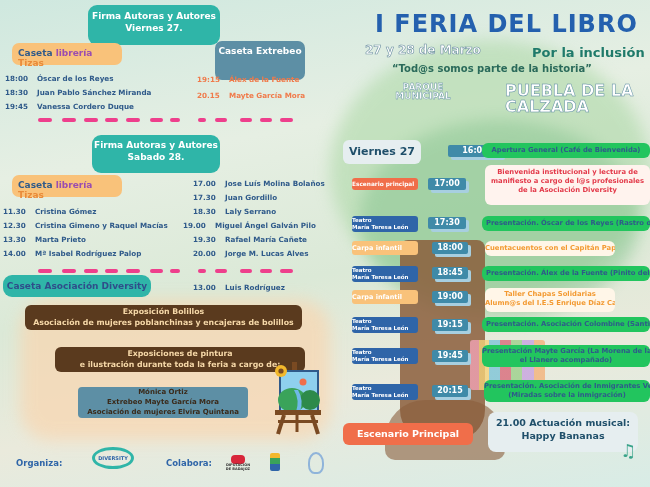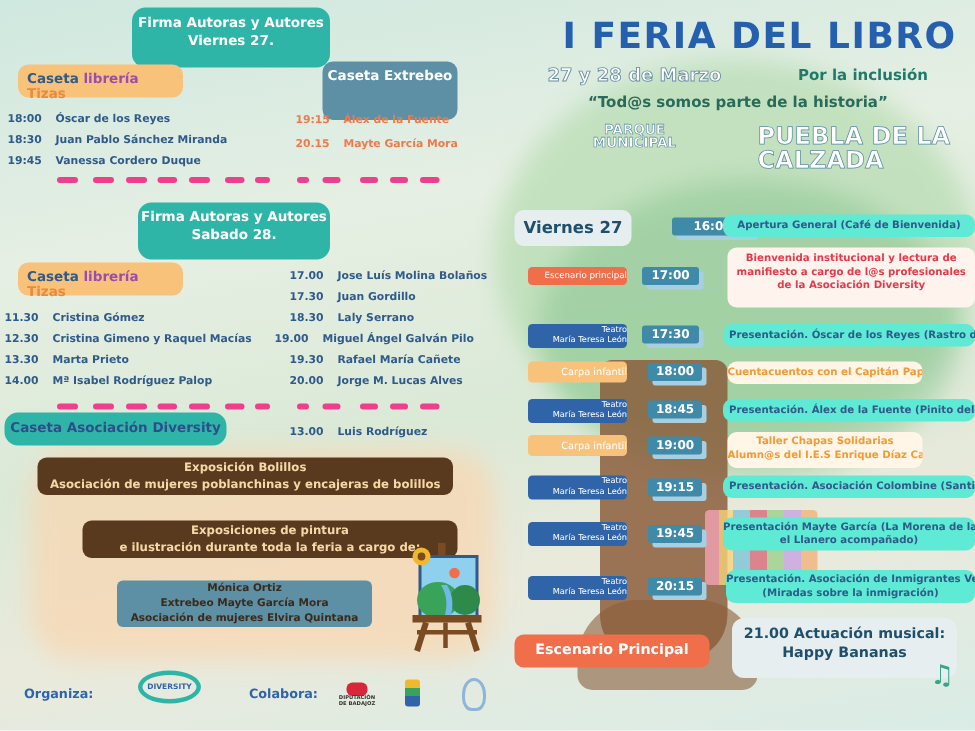--- a/index.html
+++ b/index.html
@@ -13,26 +13,26 @@
 .orange-pill .hl{color:#9a4db0}
 .orange-pill .hl2{color:#e98b3a}
 .grey-pill{background:#5d8fa5;color:#fff;border-radius:7px;font-weight:bold}
 .row{position:absolute;font-size:7.2px;font-weight:bold;color:#2f5a8a;white-space:nowrap}
 .row .t{display:inline-block;width:32px;color:#2f5a8a}
 .row.orange,.row.orange .t{color:#f07a4a}
 .dash{position:absolute;height:4px;border-radius:3px;background:#ee3f8c}
 .brown{background:#5a3a1e;color:#f6d8a8;border-radius:6px;font-weight:bold;text-align:center;font-size:7.8px;line-height:1.45;padding:1px 6px}
 .blue-box{background:#5d8fa5;color:#3a2a1a;font-weight:bold;font-size:7px;text-align:center;line-height:1.4;border-radius:4px;padding:1px 8px}
 .title{font-weight:bold;color:#2460ae;font-size:24px;letter-spacing:1px;white-space:nowrap}
-.venue{background:#e5eef1;color:#2f5a8a;font-size:7px;text-align:right;line-height:1.25;border-radius:3px;font-weight:normal}
+.venue{background:#e5eef1;color:#2f5a8a;font-size:7px;text-align:left;line-height:1.25;border-radius:3px;font-weight:bold}
 .venue.teatro{background:#2f65a8;color:#fff}
 .venue.carpa{background:#f9c27a;color:#fff}
 .venue.esc{background:#f06e4a;color:#fff}
 .time{background:#3f8aa8;color:#fff;font-size:8px;font-weight:bold;text-align:center;border-radius:2px;box-shadow:3px 3px 0 #a7cfe0}
-.desc{background:#5eead4;color:#2f5a8a;font-size:6.8px;font-weight:bold;border-radius:6px;text-align:center;line-height:1.35;white-space:nowrap;overflow:hidden}
+.desc{background:#22c55e;color:#2f5a8a;font-size:6.8px;font-weight:bold;border-radius:6px;text-align:center;line-height:1.35;white-space:nowrap;overflow:hidden}
 .desc.red{background:#fff3ee;color:#e33a4a}
 .desc.orange{background:#fff6e8;color:#f39a32}
 .tree-trunk{position:absolute;background:#8b5e3c;opacity:.85}
 </style>
 </head>
 <body>
 
 <div class="bg-blob" style="left:330px;top:40px;width:320px;height:260px;background:#a9d7a3;opacity:.55"></div>
 <div class="bg-blob" style="left:360px;top:120px;width:280px;height:200px;background:#7fc18a;opacity:.45"></div>
 <div class="bg-blob" style="left:20px;top:300px;width:310px;height:140px;background:#f9d6b0;opacity:.7;border-radius:30px"></div>
@@ -150,21 +150,21 @@
 <div class="abs" style="left:166px;top:458px;font-size:8.5px;font-weight:bold;color:#2f65a8">Colabora:</div>
 <div class="abs" style="left:225px;top:455px;width:26px;height:22px">
   <div style="width:14px;height:9px;background:#d8263a;border-radius:4px;margin:0 auto"></div>
   <div style="font-size:3.5px;font-weight:bold;color:#333;text-align:center;line-height:1.1">DIPUTACIÓN DE BADAJOZ</div>
 </div>
 <div class="abs" style="left:270px;top:453px;width:10px;height:18px;background:linear-gradient(#f2b82c 0 30%,#3aa35a 30% 60%,#2f65a8 60%);border-radius:2px"></div>
 <div class="abs" style="left:308px;top:452px;width:16px;height:22px;border:2px solid #7aa6d8;border-radius:50% 50% 40% 40%;opacity:.8"></div>
 
 <div class="abs title" style="left:375px;top:10px">I FERIA DEL LIBRO</div>
 <div class="abs" style="left:365px;top:43px;font-size:12px;font-weight:bold;color:#fff;-webkit-text-stroke:0.6px #6b8fa0;white-space:nowrap">27 y 28 de Marzo</div>
-<div class="abs" style="left:532px;top:45px;font-size:10px;font-weight:bold;color:#1f7a6a;white-space:nowrap">Por la inclusión</div>
+<div class="abs" style="left:532px;top:45px;font-size:13px;font-weight:bold;color:#1f7a6a;white-space:nowrap">Por la inclusión</div>
 <div class="abs" style="left:392px;top:63px;font-size:10px;font-weight:bold;color:#2a6a5a;white-space:nowrap">“Tod@s somos parte de la historia”</div>
 <div class="abs" style="left:393px;top:83px;width:60px;text-align:center;font-size:9px;font-weight:bold;color:#fff;-webkit-text-stroke:0.4px #5a8aa0;line-height:1.05">
   <div>PARQUE</div>
     <div>MUNICIPAL</div>
 </div>
 <div class="abs" style="left:505px;top:83px;width:130px;text-align:left;font-size:16px;font-weight:bold;color:#fff;-webkit-text-stroke:0.5px #5a8aa0;line-height:1">
   <div>PUEBLA DE LA</div>
     <div>CALZADA</div>
 </div>
 

